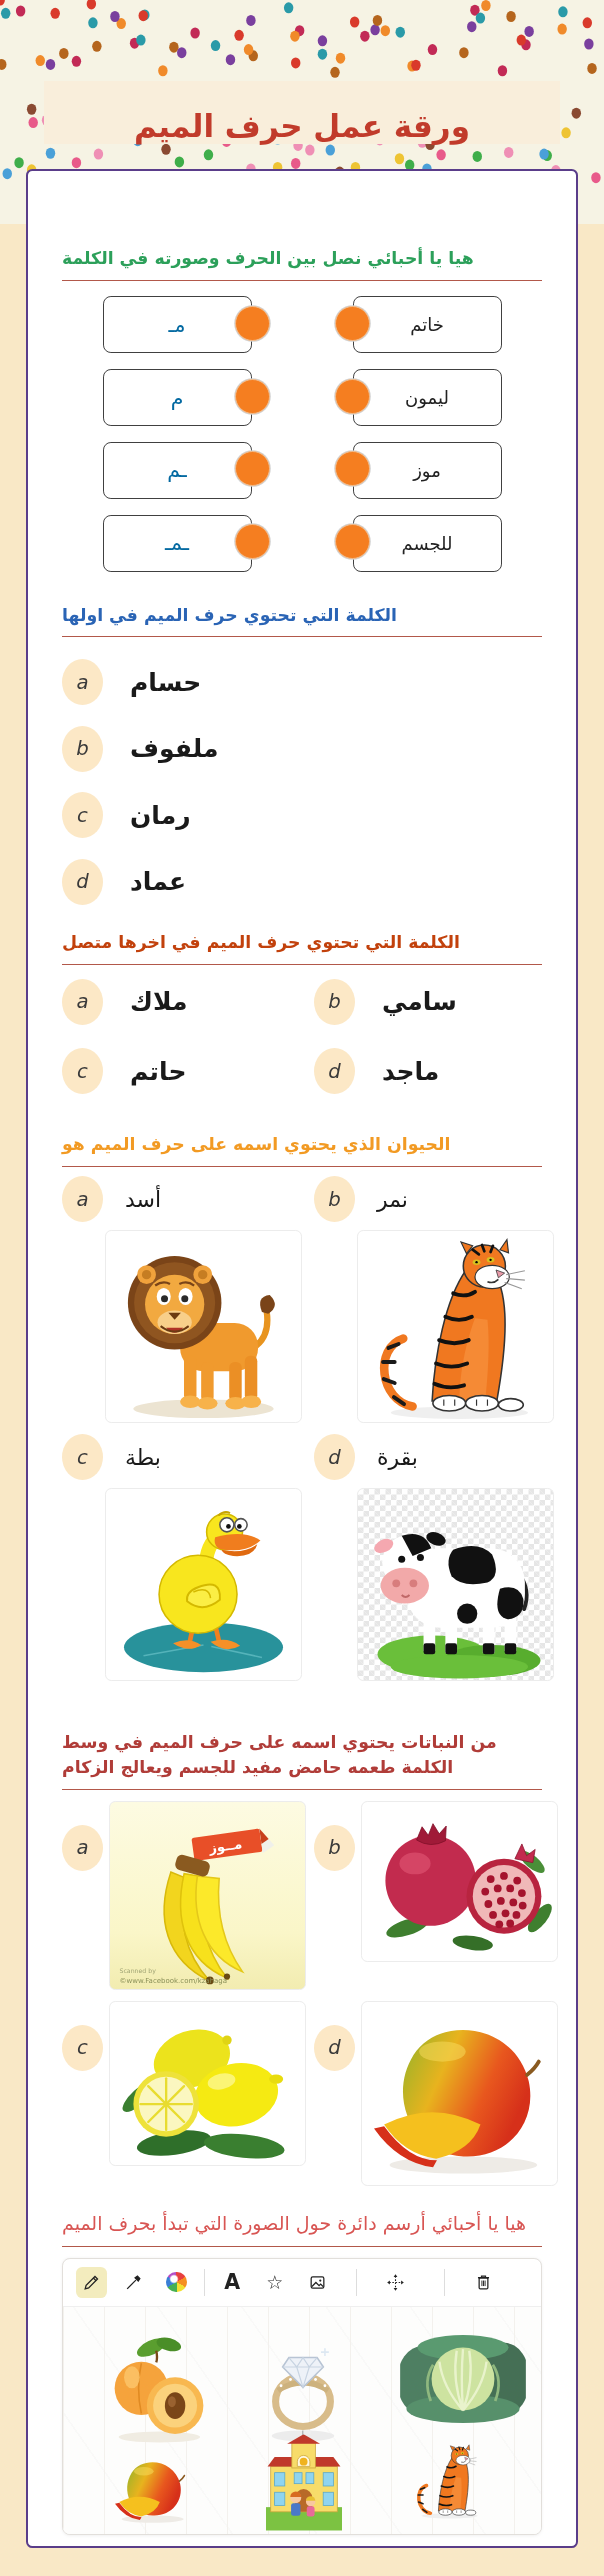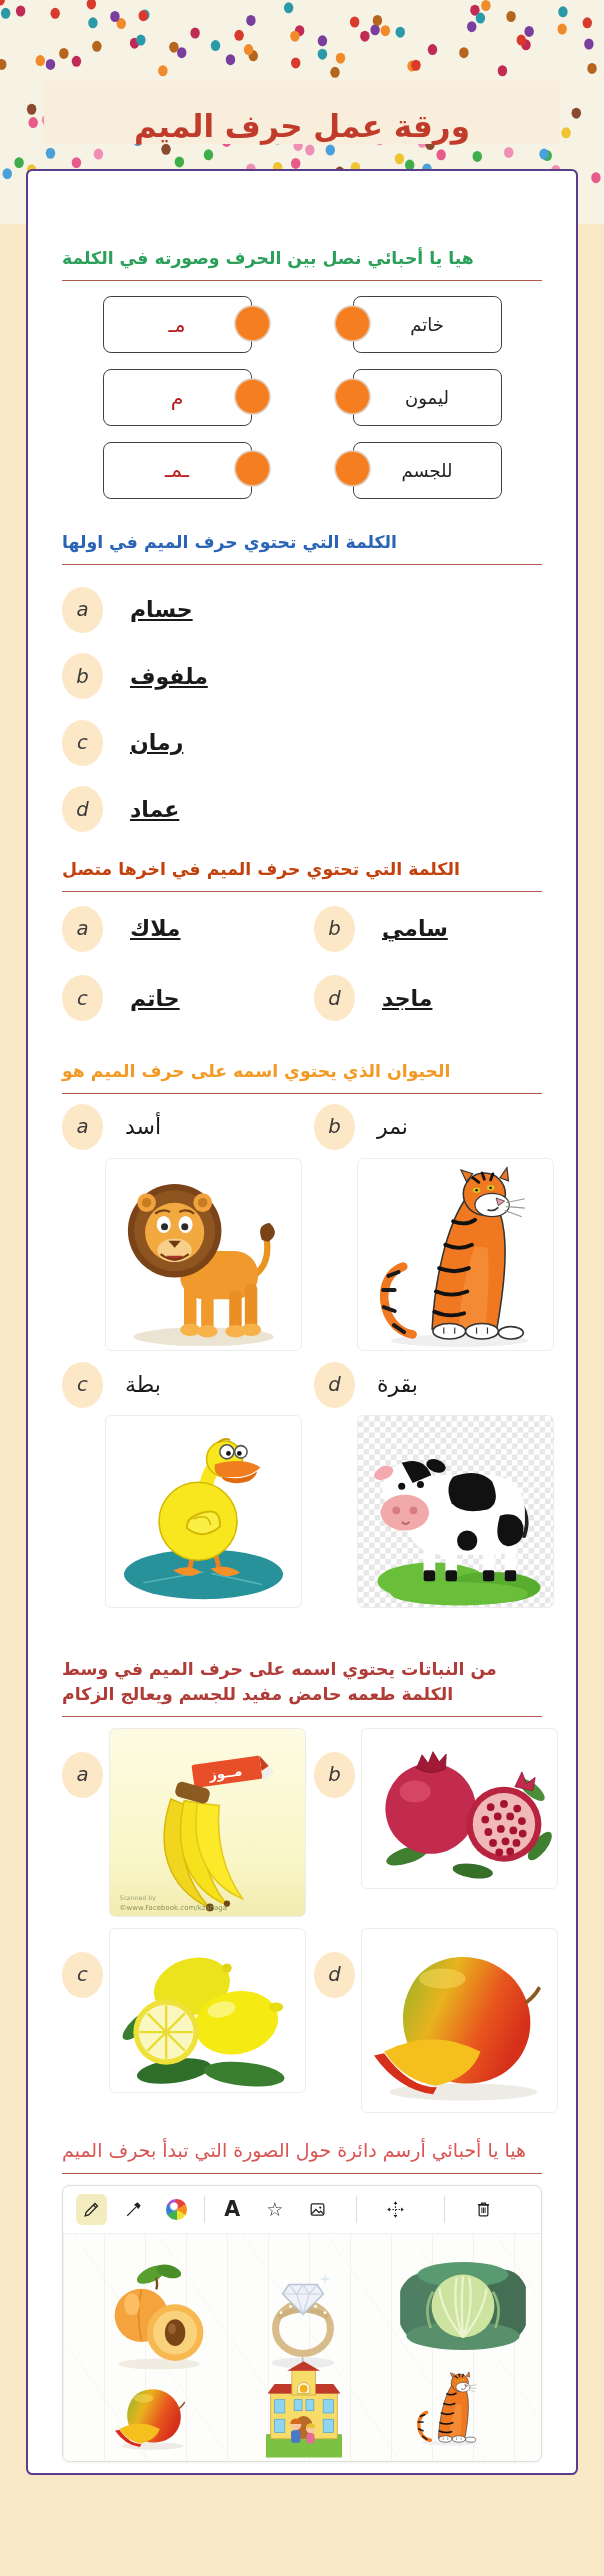--- a/index.html
+++ b/index.html
@@ -24,29 +24,29 @@
   .divider { border: none; border-top: 0.8px solid #b2584a; margin: 8.7px 0 0; }
 
   
   .match-row { display: flex; justify-content: center; gap: 101px; margin-top: 15.7px; }
   .match-area { margin-top: 11.8px; }
   .mbox { width: 149px; height: 57px; border: 1.2px solid #404040; border-radius: 7.9px;
     background: #fff; position: relative; display: flex; align-items: center; justify-content: center; }
   .mdot { position: absolute; top: 50%; width: 35px; height: 35px; margin-top: -19px;
     border-radius: 50%; background: #f57e20; border: 1.6px solid #f2bd8e; box-shadow: 0 0 0 0.8px #d2d2d2; }
   .mdot.r { right: -19px; } .mdot.l { left: -19px; }
-  .mletter { font-size: 20.5px; direction: rtl; color: #b91c1c; }
+  .mletter { font-size: 20.5px; direction: rtl; color: #0369a1; }
   .mword { font-size: 18px; direction: rtl; color: #222; }
 
   
   .opt-row { display: flex; align-items: center; gap: 27px; margin-top: 20.5px; }
   .badge { width: 41px; height: 46px; border-radius: 50%; background: #fce8c6; flex: none;
     display: flex; align-items: center; justify-content: center; font-size: 19.7px;
     font-style: italic; color: #3a3a3a; }
-  .opt-word { font-size: 22px; font-weight: bold; direction: rtl; color: #1a1a1a; text-decoration: underline; }
+  .opt-word { font-size: 25px; font-weight: bold; direction: rtl; color: #1a1a1a; }
   .grid2 { display: grid; grid-template-columns: 252px 1fr; }
   .cell-label { display: flex; align-items: center; gap: 22px; }
   .cell-word { font-size: 22px; direction: rtl; color: #1a1a1a; }
   .imgbox { width: 197px; border: 0.8px solid #ececec; border-radius: 6.3px; background: #fff;
     margin: 7.9px 0 0 43px; display: flex; align-items: center; justify-content: center; overflow: hidden; }
   .checker { background-image:
       linear-gradient(45deg,#e6e6e6 25%,transparent 25%,transparent 75%,#e6e6e6 75%),
       linear-gradient(45deg,#e6e6e6 25%,transparent 25%,transparent 75%,#e6e6e6 75%);
     background-size: 11px 11px; background-position: 0 0, 5.5px 5.5px; }
   .banana-bg { background: linear-gradient(180deg,#fdfbe2 0%,#faf6c8 70%,#f2ecb0 100%); }
@@ -480,20 +480,30 @@
             <span class="mletter">م</span>
             <span class="mdot r"></span>
           </div>
           <div class="mbox">
             <span class="mword">ليمون</span>
             <span class="mdot l"></span>
           </div>
         </div>
         <div class="match-row">
           <div class="mbox">
+            <span class="mletter">ـم</span>
+            <span class="mdot r"></span>
+          </div>
+          <div class="mbox">
+            <span class="mword">موز</span>
+            <span class="mdot l"></span>
+          </div>
+        </div>
+        <div class="match-row">
+          <div class="mbox">
             <span class="mletter">ـمـ</span>
             <span class="mdot r"></span>
           </div>
           <div class="mbox">
             <span class="mword">للجسم</span>
             <span class="mdot l"></span>
           </div>
         </div>
       </div>
     </div>

